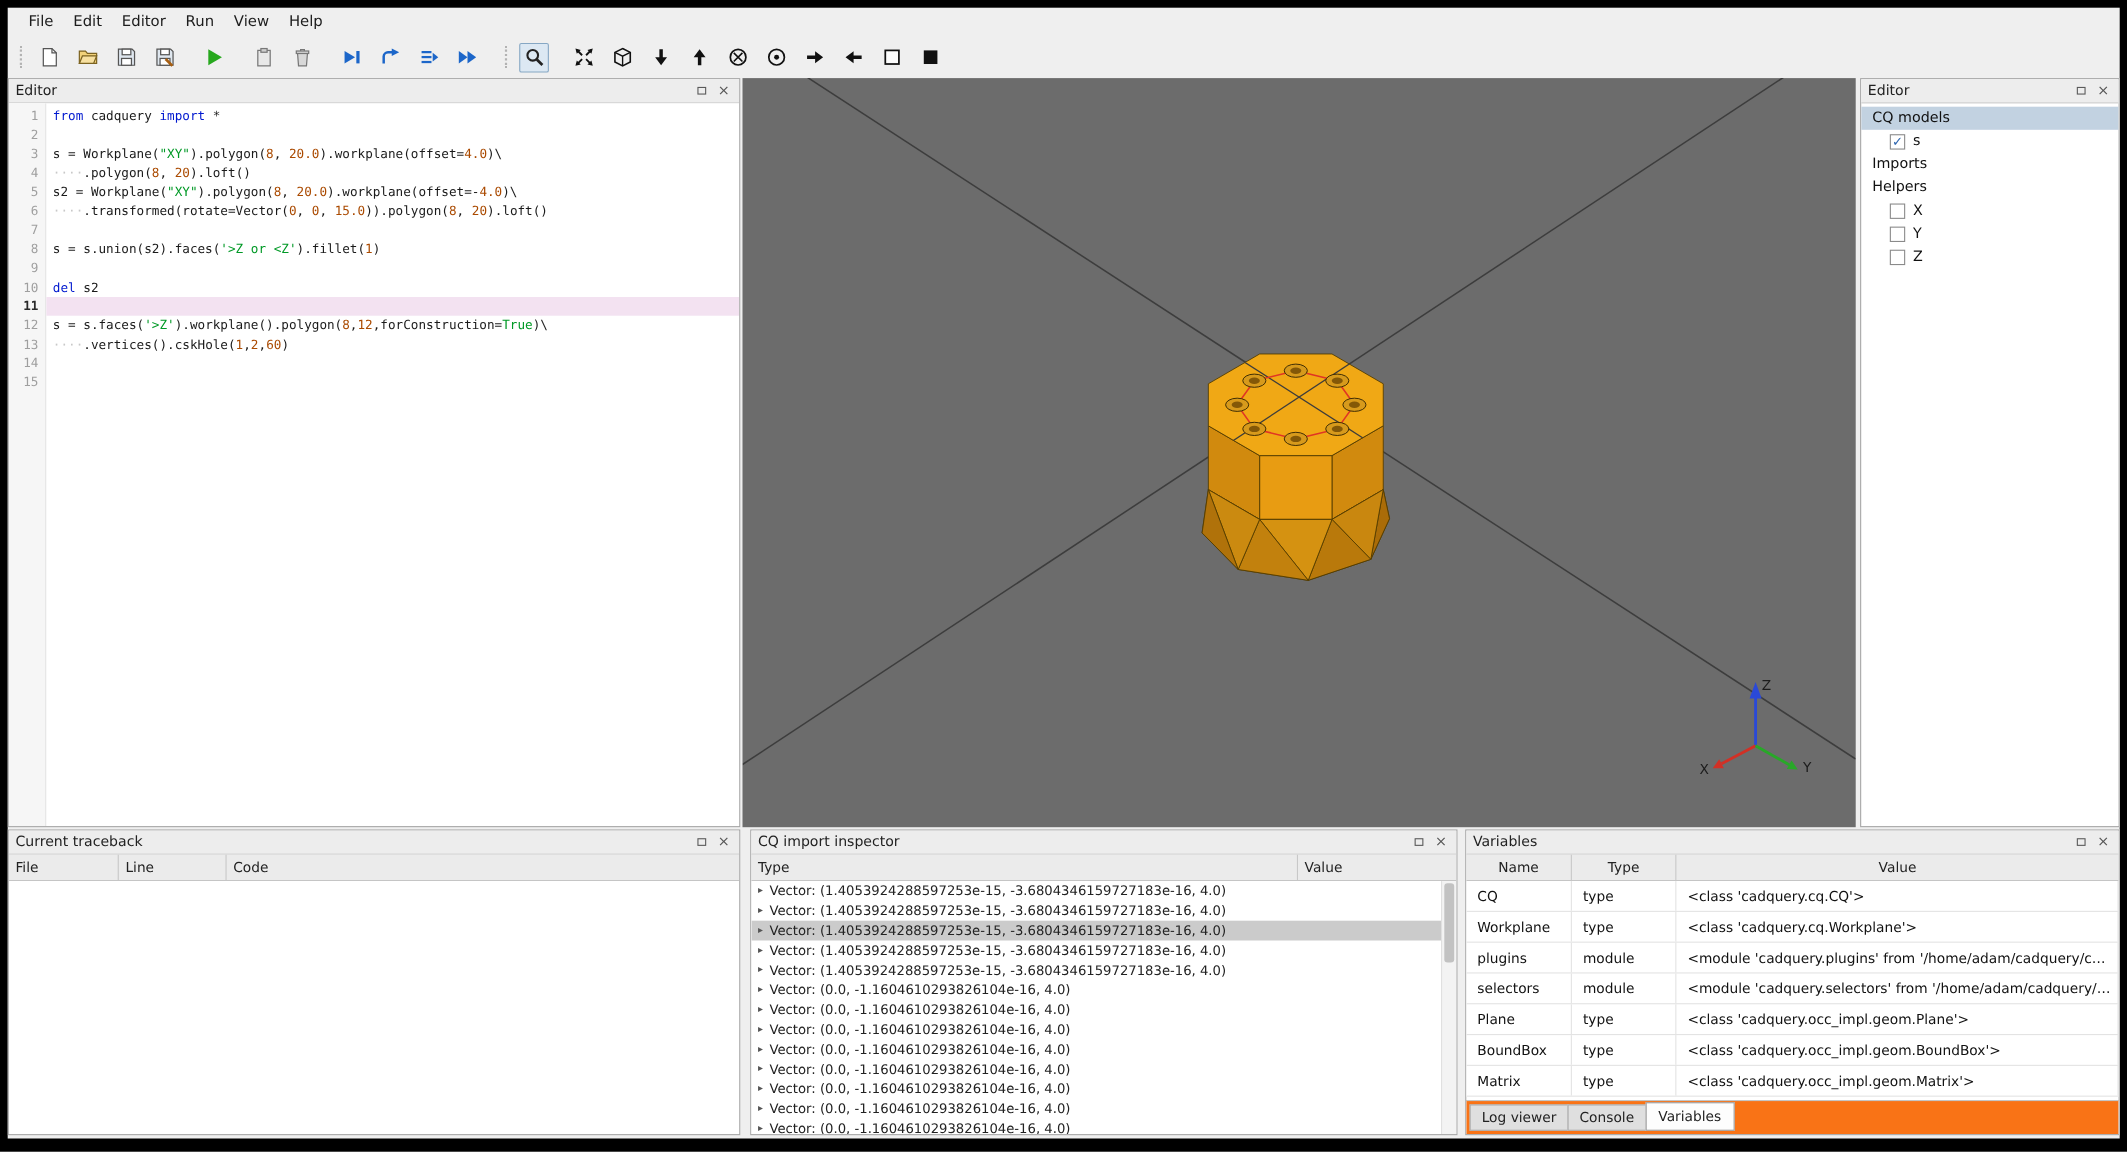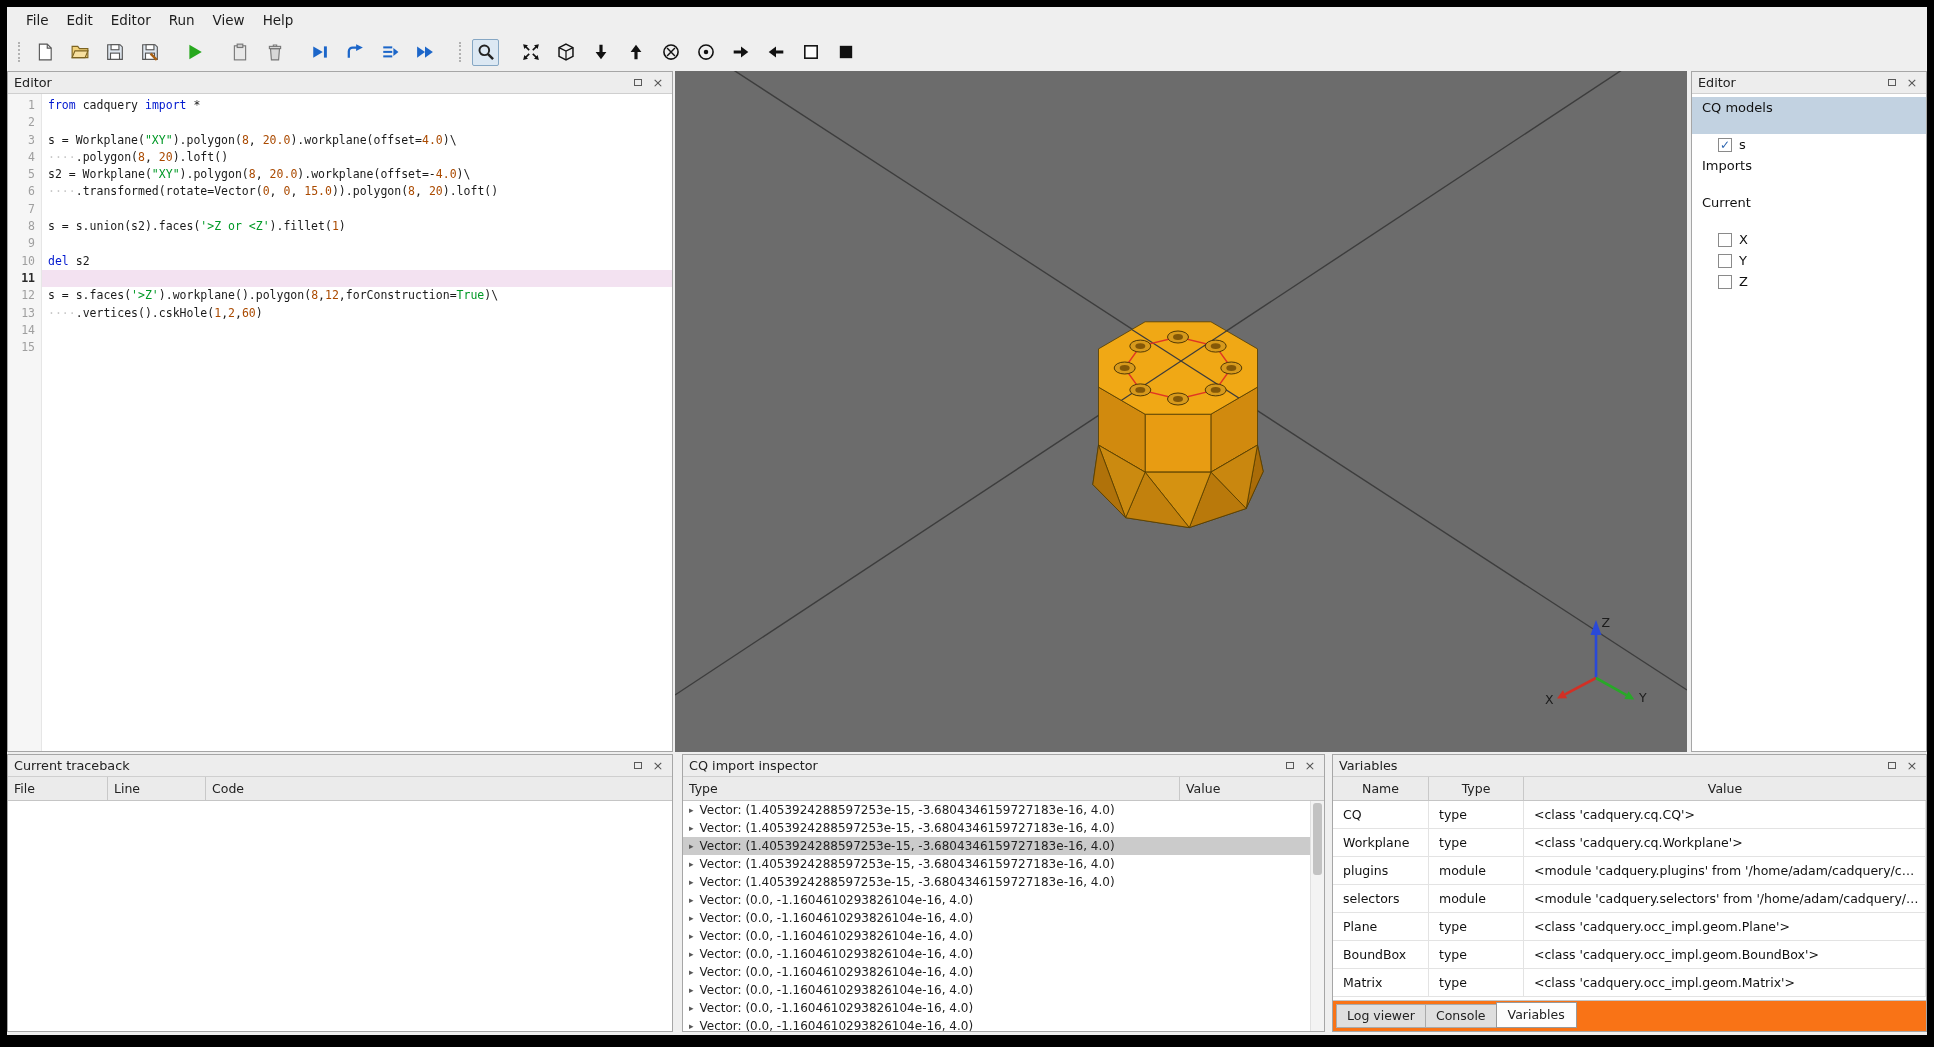--- a/index.html
+++ b/index.html
@@ -43,21 +43,21 @@
 .tok-w{color:#c8c8c8}
 
 
 #viewport{position:absolute;left:668px;top:64px;width:1012px;height:681px;background:#6c6c6c;overflow:hidden}
 #viewport svg{position:absolute;left:0;top:0;width:100%;height:100%}
 .gl{stroke:#3d3d3d;stroke-width:1.4}
 
 
 #objects-panel{left:1684px;top:64px;width:236px;height:681px}
 .tree{padding-top:3px;font-size:13px;color:#111}
-.tree-group{height:37px;line-height:21px;padding-left:10px}
+.tree-group{height:21px;line-height:21px;padding-left:10px}
 .tree-group.sel{background:#c2d2e1}
 .tree-item{height:21px;display:flex;align-items:center;padding-left:26px}
 .cb{width:14px;height:14px;border:1px solid #8a8a8a;background:#fff;display:flex;align-items:center;justify-content:center;font-size:12px;line-height:1;color:#2e66b0;font-weight:bold;margin-right:7px}
 
 
 .thead{display:flex;height:24px;background:#ebebeb;border-bottom:1px solid #c5c5c5;align-items:stretch;font-size:12.5px;color:#222}
 .th{display:flex;align-items:center;padding-left:6px;border-right:1px solid #c8c8c8;overflow:hidden;white-space:nowrap}
 .th.centered{justify-content:center;padding-left:0}
 
 
@@ -356,21 +356,21 @@
           <span>×</span>
         </span>
     </div>
     <div class="tree">
         <div class="tree-group sel">CQ models</div>
         <div class="tree-item">
           <span class="cb">✓</span>
           <span class="tree-label">s</span>
         </div>
         <div class="tree-group">Imports</div>
-        <div class="tree-group">Current</div>
+        <div class="tree-group">Helpers</div>
         <div class="tree-item">
           <span class="cb"></span>
           <span class="tree-label">X</span>
         </div>
         <div class="tree-item">
           <span class="cb"></span>
           <span class="tree-label">Y</span>
         </div>
         <div class="tree-item">
           <span class="cb"></span>

